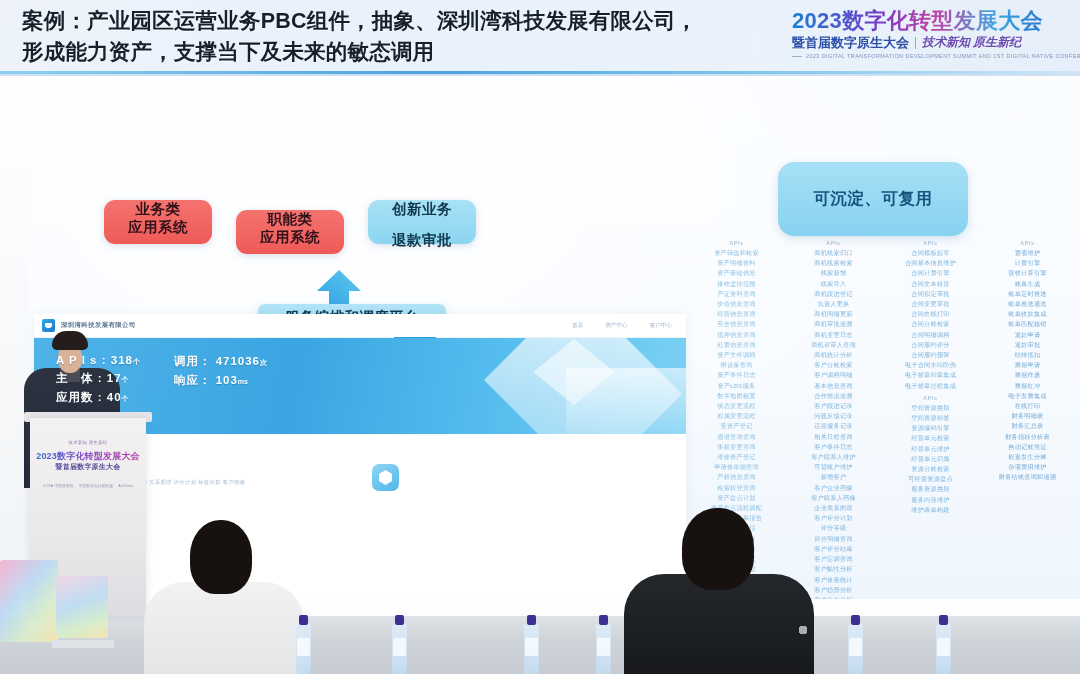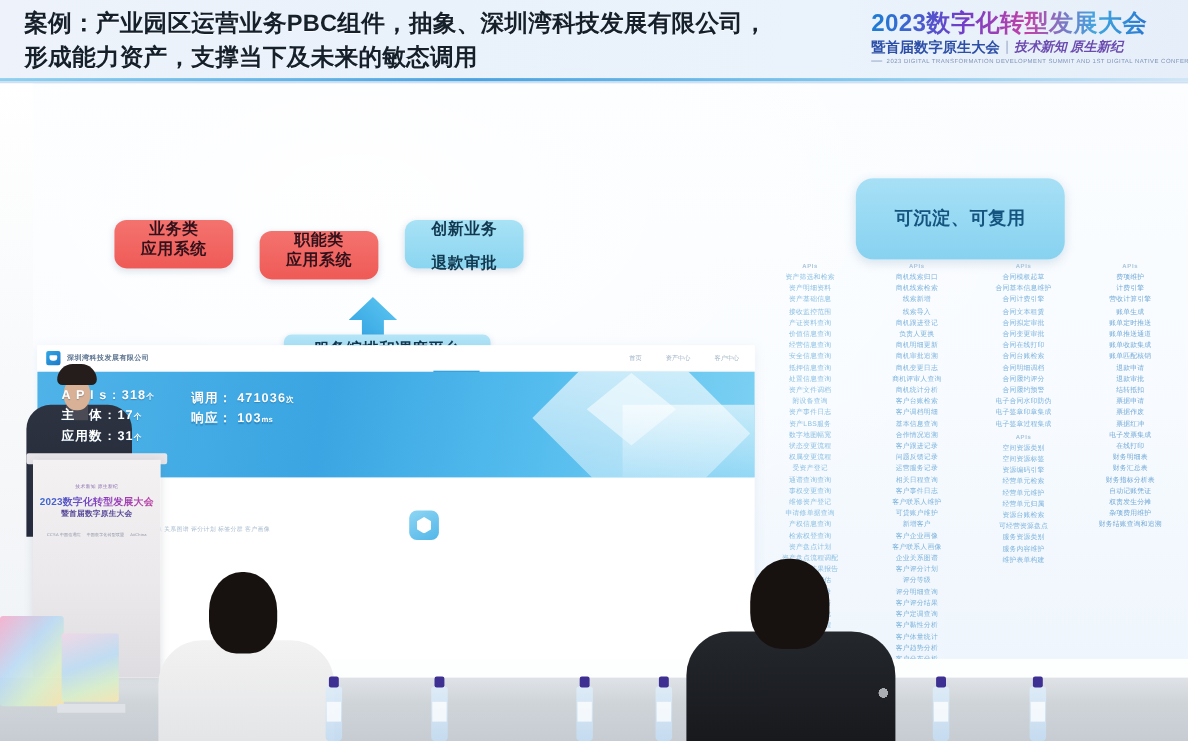--- a/index.html
+++ b/index.html
@@ -442,21 +442,21 @@
             <div class="stat-line">
               <span>A P I s :</span>
               <span>318</span><span class="unit">个</span>
             </div>
             <div class="stat-line">
               <span>主　体 :</span>
               <span>17</span><span class="unit">个</span>
             </div>
             <div class="stat-line">
               <span>应用数 :</span>
-              <span>31</span><span class="unit">个</span>
+              <span>40</span><span class="unit">个</span>
             </div>
           </div>
           <div class="stat-col">
             <div class="stat-line">
               <span>调用：</span>
               <span>471036</span><span class="unit">次</span>
             </div>
             <div class="stat-line">
               <span>响应：</span>
               <span>103</span><span class="unit">ms</span>

